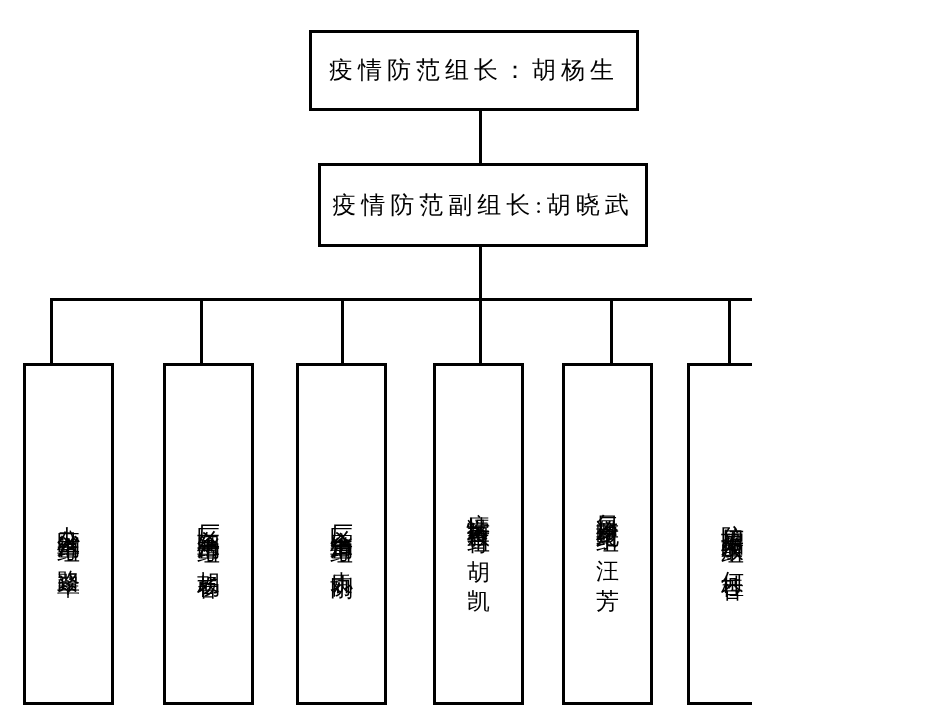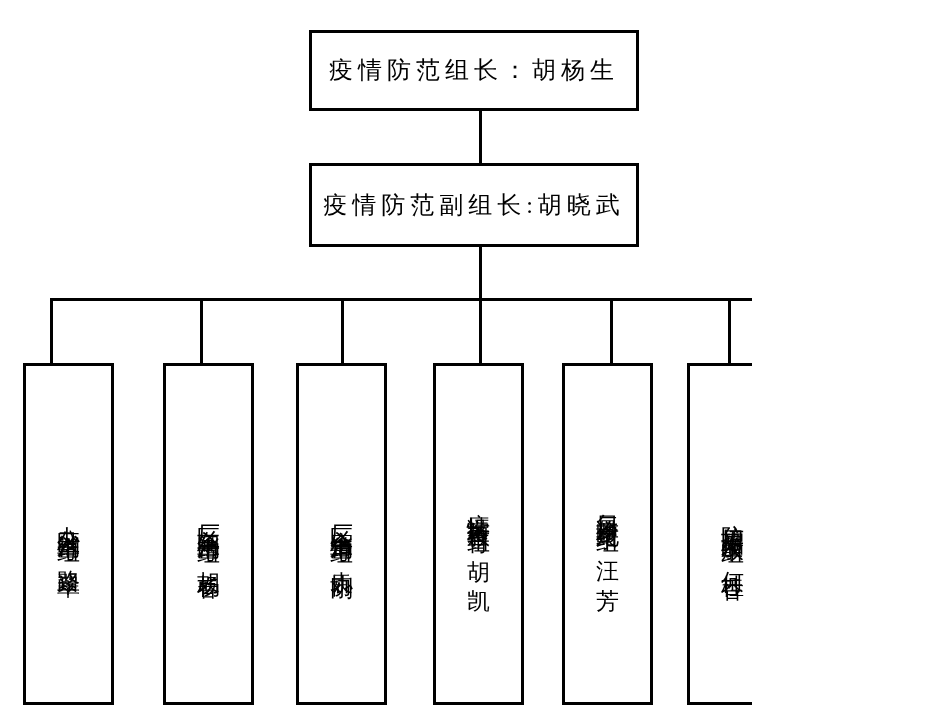--- a/index.html
+++ b/index.html
@@ -27,21 +27,21 @@
   }
   .hbox-label {
     font-size: 24px;
     letter-spacing: 5px;
     white-space: nowrap;
     line-height: 1.2;
   }
   
   .leader-box  { left: 309px; top: 30px;  width: 330px; height: 81px; }
   
-  .deputy-box  { left: 309px; top: 163px; width: 330px; height: 84px; }
+  .deputy-box  { left: 318px; top: 163px; width: 330px; height: 84px; }
 
   
   .vbox {
     top: 363px;
     width: 91px;
     height: 342px;
   }
   .vbox-label {
     writing-mode: vertical-rl;
     text-orientation: mixed;

